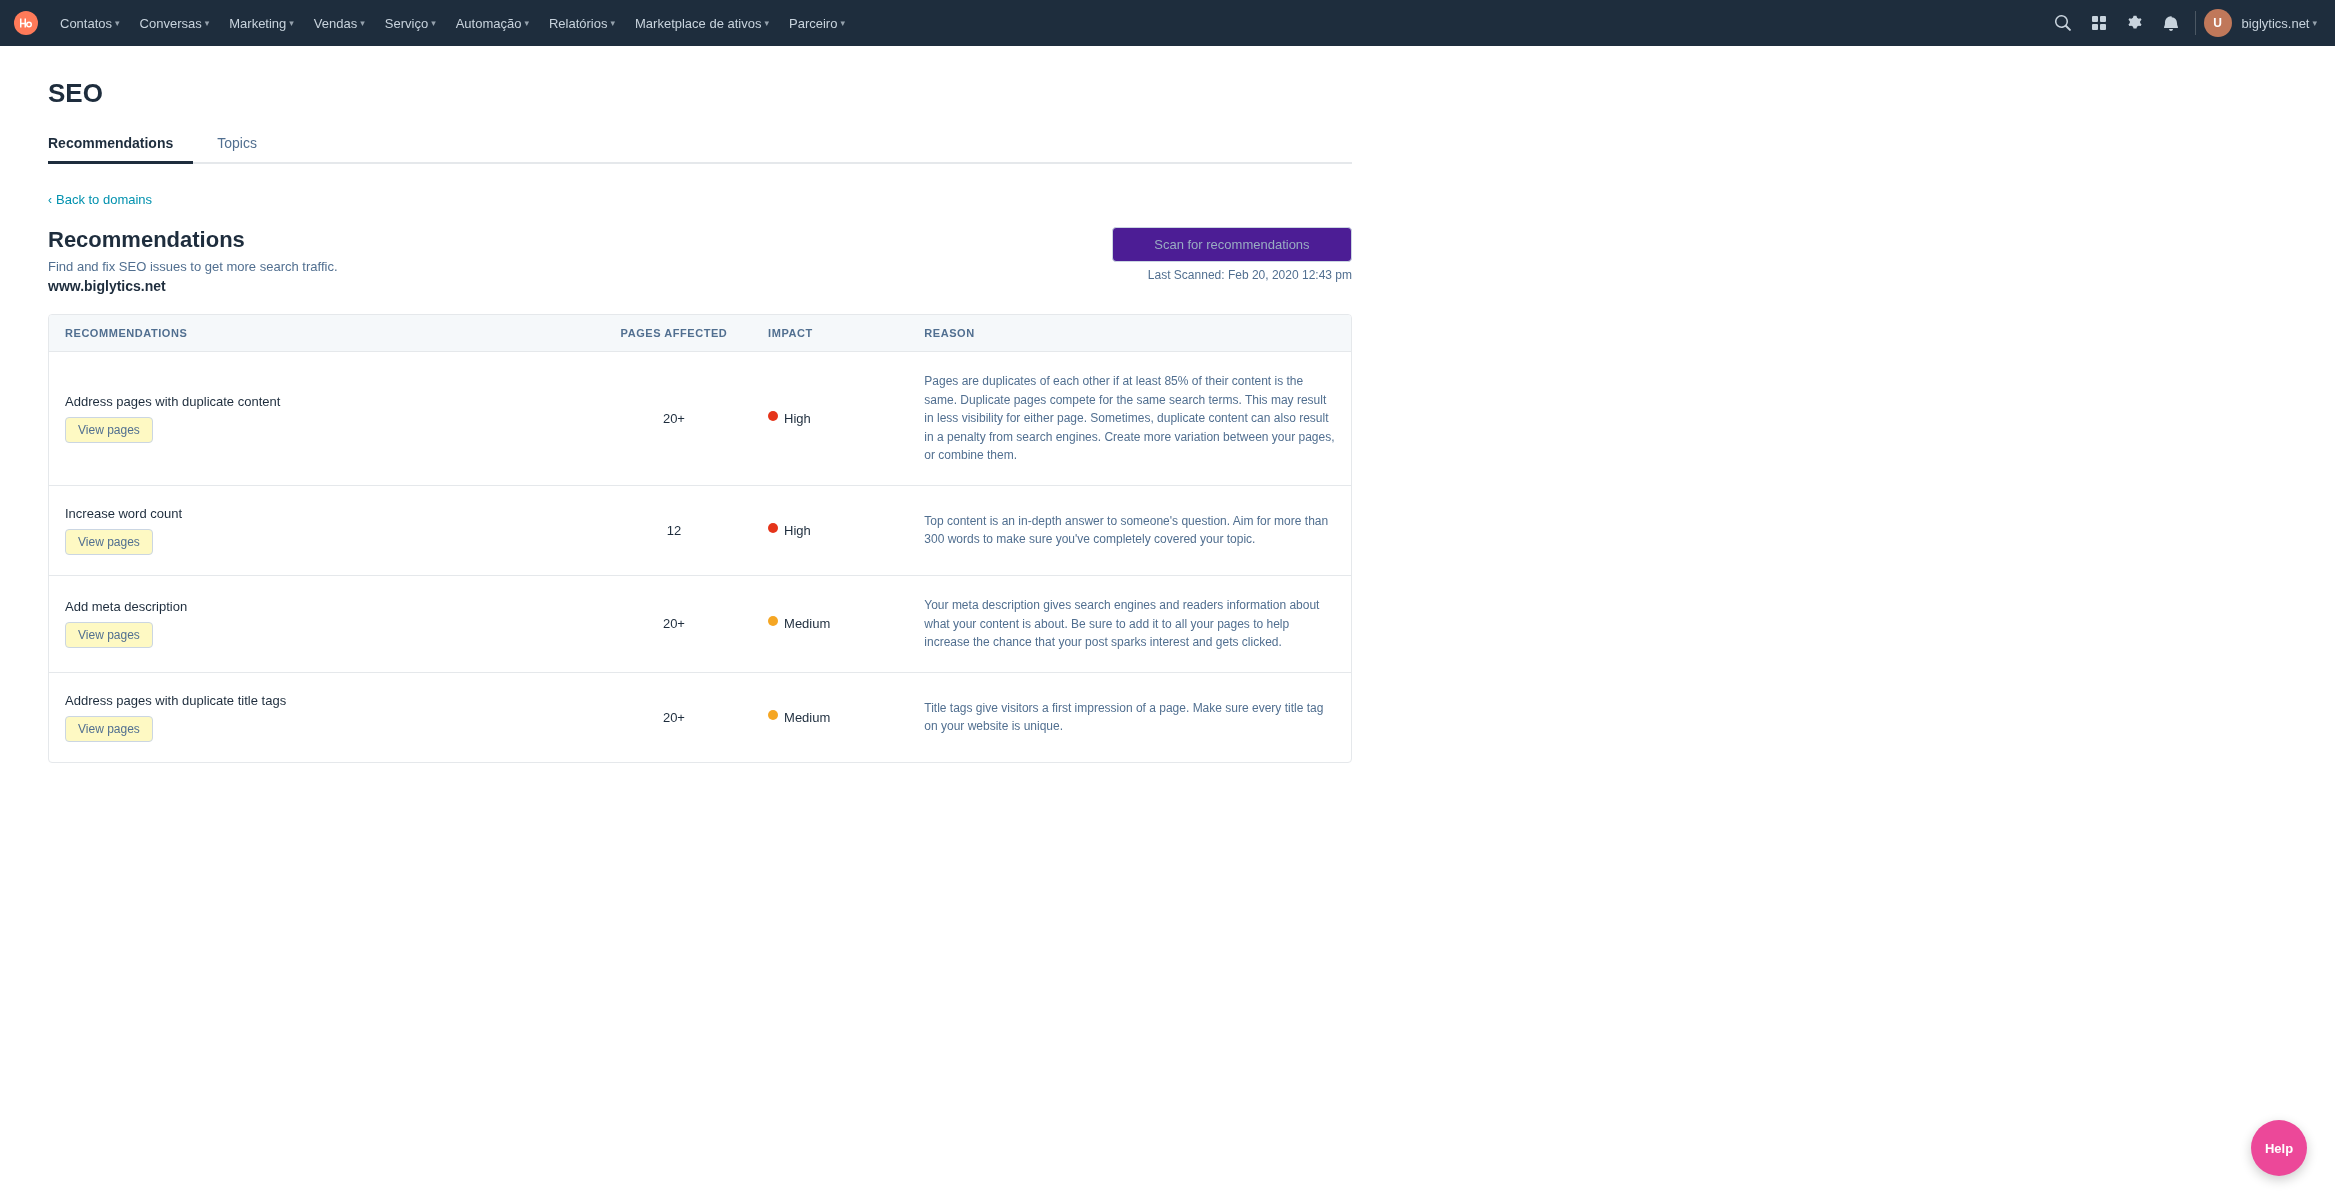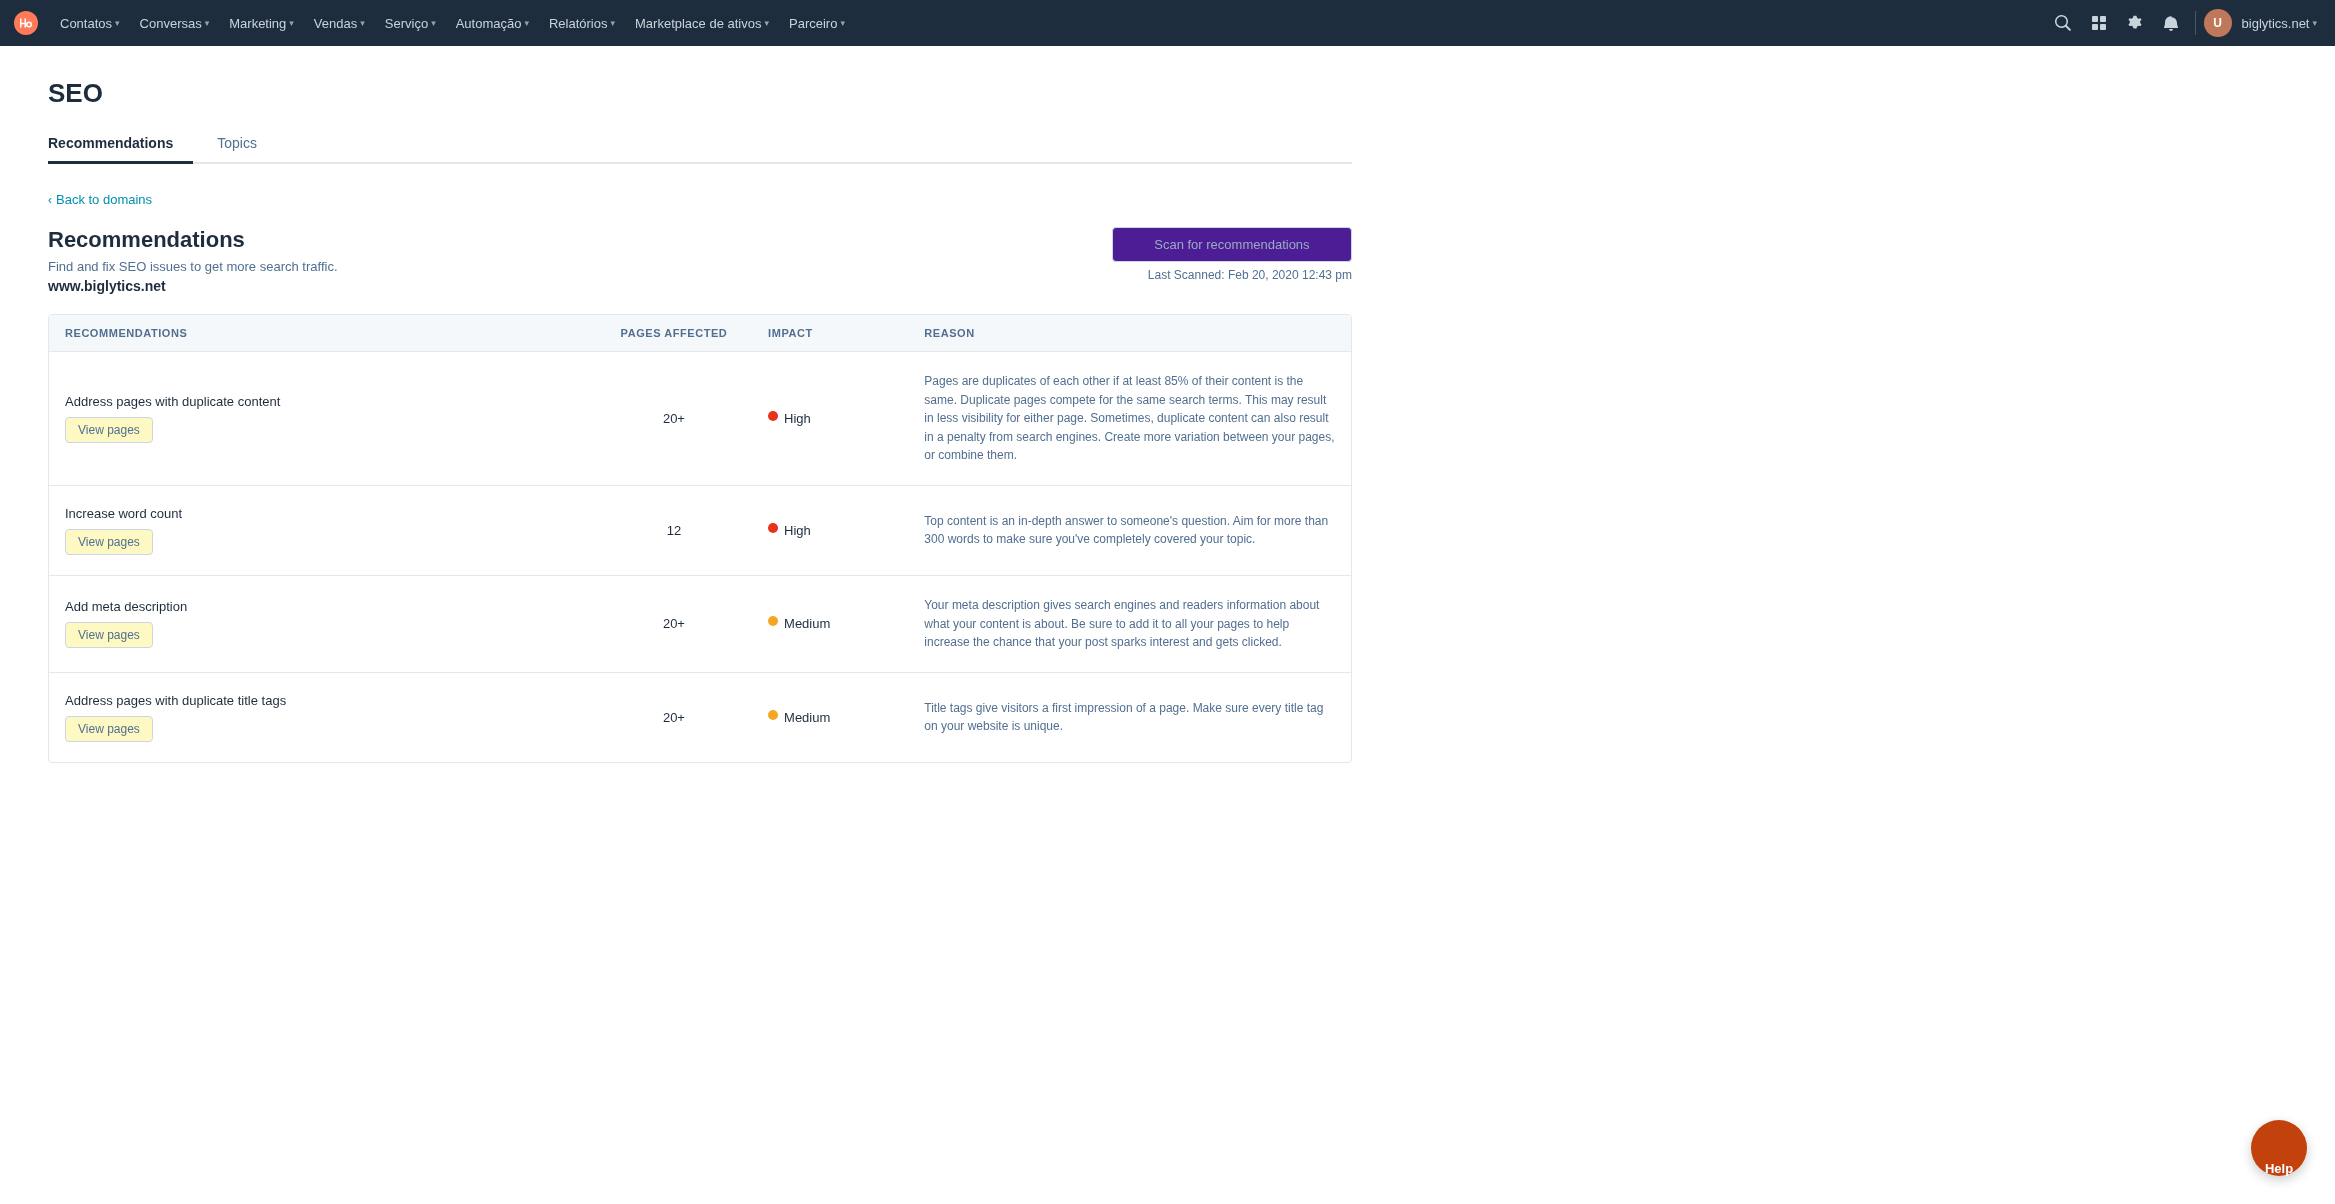--- a/index.html
+++ b/index.html
@@ -108,22 +108,22 @@
     .impact-dot { width: 10px; height: 10px; border-radius: 50%; display: inline-block; }
     .dot-high { background: #e5341a; }
     .dot-medium { background: #f5a623; }
     .impact-label { font-size: 13px; color: #1e2d3d; }
 
     .reason-text { font-size: 12px; color: #516f90; line-height: 1.55; }
 
     
     .help-btn {
       position: fixed; bottom: 28px; right: 28px;
-      width: 56px; height: 56px; border-radius: 50%; background: #c2410c;
-      display: flex; align-items: flex-end; justify-content: center;
+      width: 56px; height: 56px; border-radius: 50%; background: #ec4899;
+      display: flex; align-items: center; justify-content: center;
       color: #fff; font-size: 13px; font-weight: 600; cursor: pointer;
       box-shadow: 0 4px 12px rgba(0,0,0,0.2);
     }
   </style>
 </head>
 <body>
 
 <nav class="topnav">
   <div class="topnav-logo">
     <svg viewBox="0 0 32 32" fill="none" xmlns="http://www.w3.org/2000/svg">

